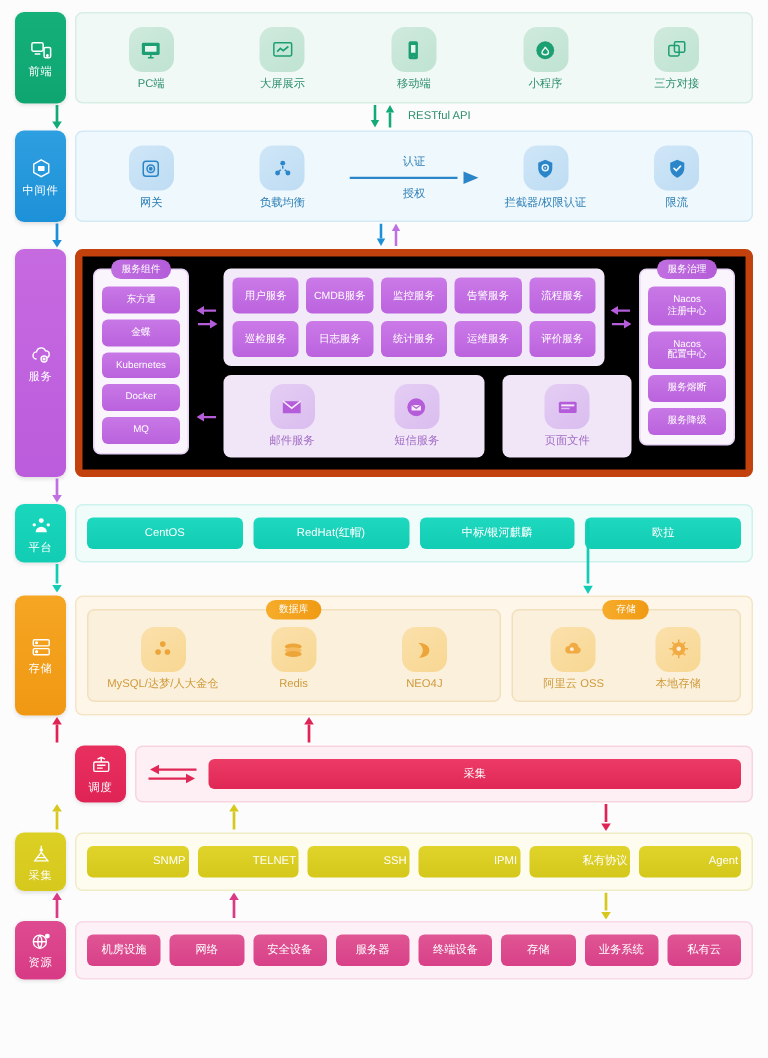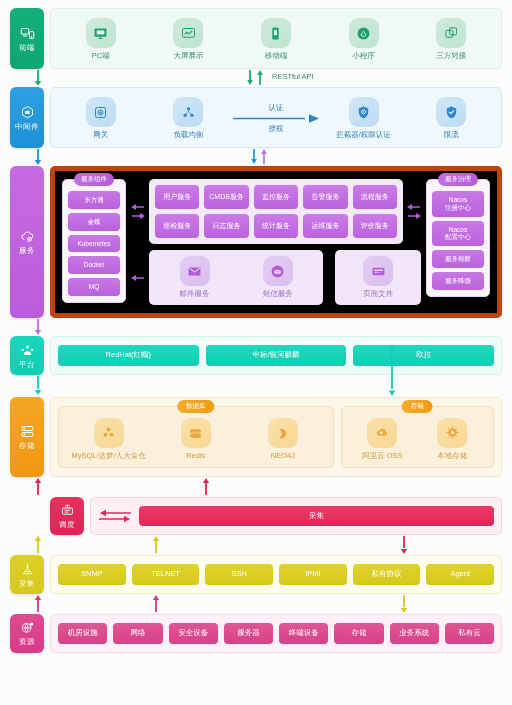--- a/index.html
+++ b/index.html
@@ -122,21 +122,21 @@
   .or-cap { color:#cf9a3a; }
 
   
   .red-tab { background: linear-gradient(180deg,#e8305f,#df2455); margin-left: 40px; }
   .red-panel { background:#fdeff3; border:1px solid #f8d5de; padding: 8px 7px; gap:7px; }
   .red-pill { background: linear-gradient(180deg,#ec3b66,#e02756); flex:1; }
 
   
   .yl-tab { background: linear-gradient(180deg,#ddd025,#d6c81c); }
   .yl-panel { background:#fdfcee; border:1px solid #f0ecc5; padding: 8px 7px; gap:6px; }
-  .yl-pill { background: linear-gradient(180deg,#e0d32b,#d5c81b); flex:1; }
+  .yl-pill { background: linear-gradient(180deg,#e0d32b,#d5c81b); flex:1;text-align:right; }
 
   
   .mg-tab { background: linear-gradient(180deg,#de4b90,#d83a85); }
   .mg-panel { background:#fdf1f7; border:1px solid #f7d9e8; padding: 8px 7px; gap:6px; }
   .mg-pill { background: linear-gradient(180deg,#e05694,#d84088); flex:1; }
 
   
   .conn { position:relative; height: 18px; }
   .conn svg { position:absolute; }
   .conn .tag { position:absolute; font-size:7.5px; }
@@ -418,20 +418,21 @@
         <svg viewBox="0 0 24 24" fill="none" stroke="#fff" stroke-width="1.5">
           <circle cx="12" cy="6.5" r="2.6" fill="#fff" stroke="none"></circle>
           <path d="M6 19a6 6 0 0112 0z" fill="#fff" stroke="none"></path>
           <circle cx="4.5" cy="11" r="1.8" fill="#fff" stroke="none"></circle>
           <circle cx="19.5" cy="11" r="1.8" fill="#fff" stroke="none"></circle>
         </svg>
       </span>
       <span class="tl">平台</span>
     </div>
     <div class="panel teal-panel">
+      <div class="pill teal-pill">CentOS</div>
       <div class="pill teal-pill">RedHat(红帽)</div>
       <div class="pill teal-pill">中标/银河麒麟</div>
       <div class="pill teal-pill">欧拉</div>
     </div>
   </div>
 
   <div class="conn" style="height:22px">
     <svg style="left:22px;top:1" width="12" height="20" viewBox="0 0 12 20">
       <path d="M6 0v13" stroke="#12cdb4" stroke-width="1.8"></path>
         <path d="M6 19l-3.2-5h6.4z" fill="#12cdb4"></path>

